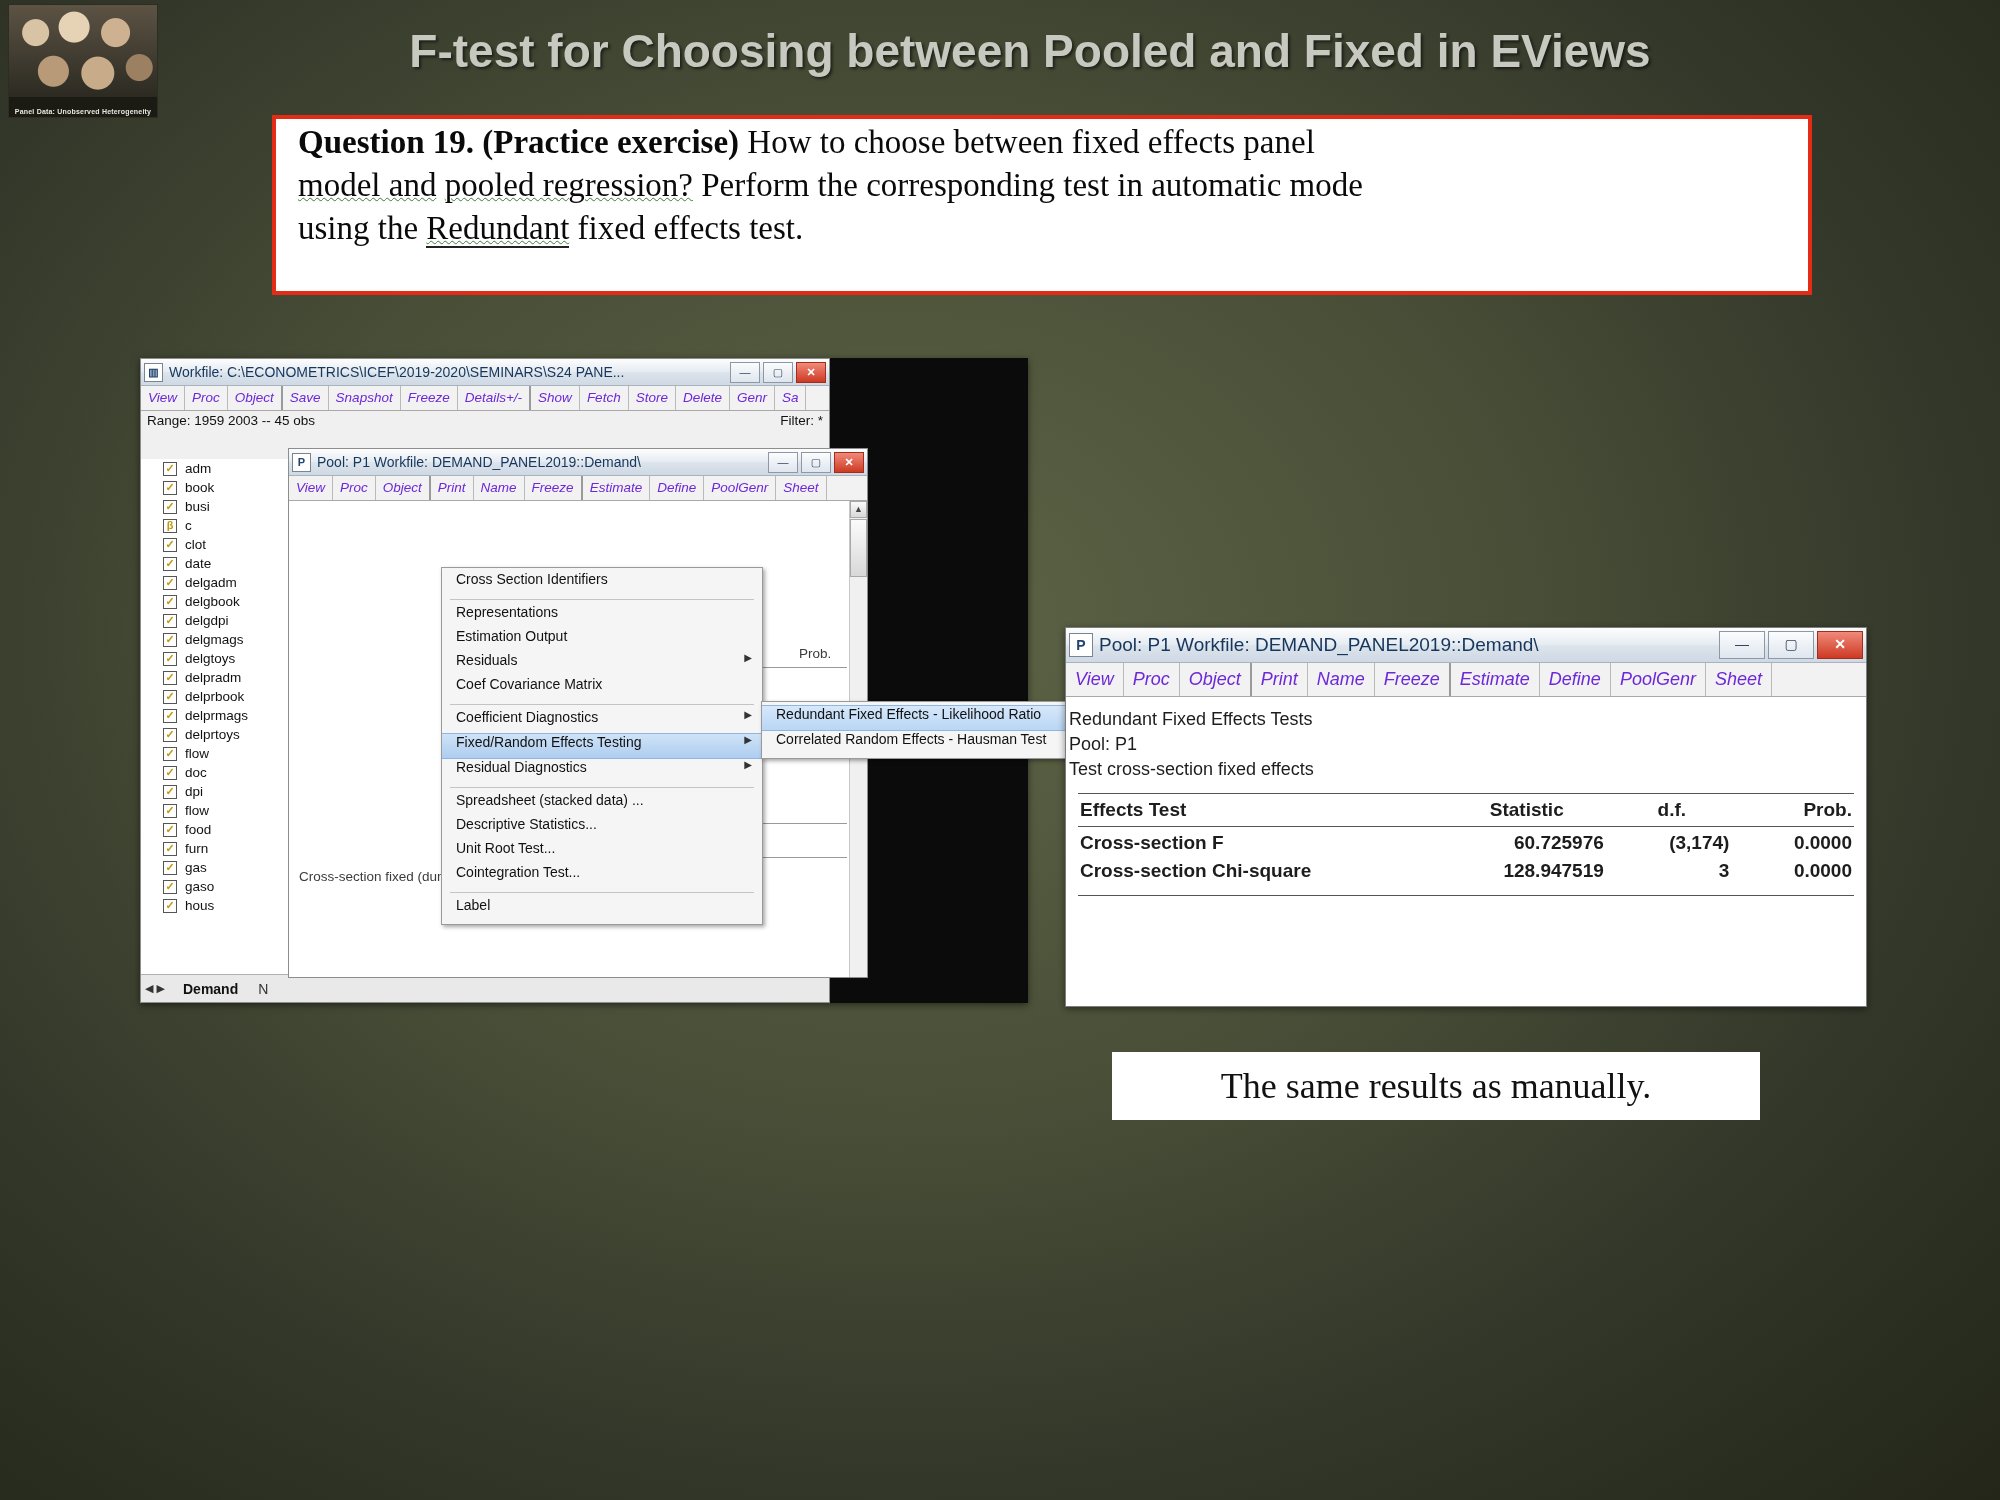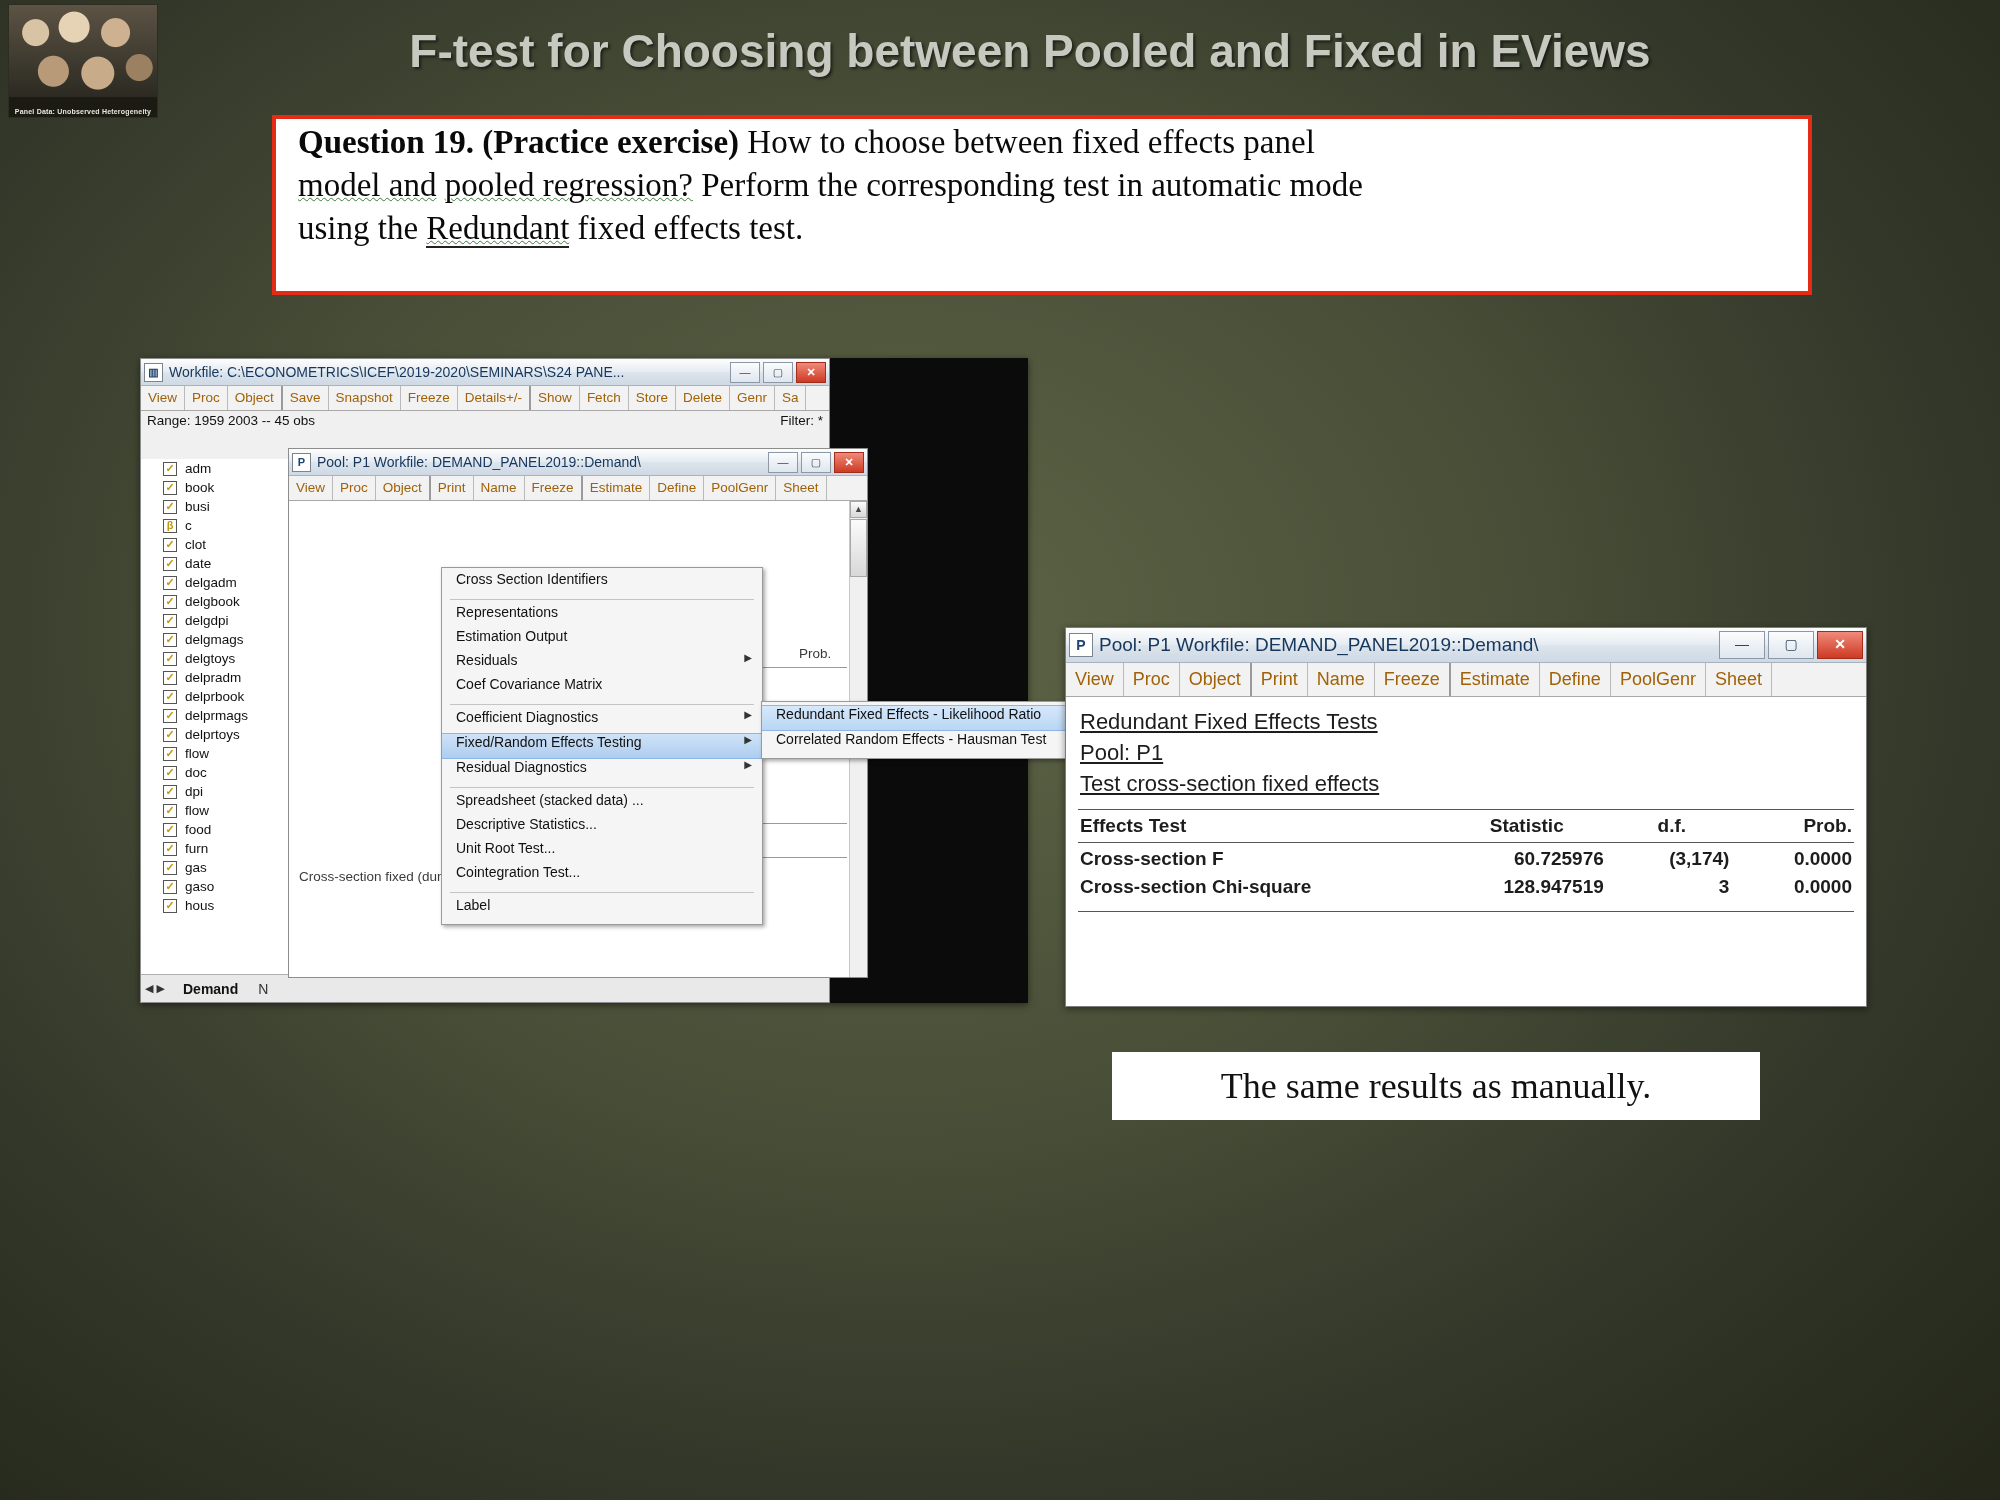--- a/index.html
+++ b/index.html
@@ -145,22 +145,23 @@
     display: flex;
     height: 24px;
     border-bottom: 1px solid #a8a8a8;
     background: #f2f2f2;
     font-size: 13.5px;
   }
   .toolbar .tb {
     padding: 0 7px;
     line-height: 23px;
     border-right: 1px solid #b9b9b9;
-    color: #a16207;
+    color: #6d28d9;
     white-space: nowrap;
+    font-style: italic;
   }
   .toolbar .tb.sep-strong { border-right: 2px solid #9a9a9a; }
 
   
   #workfile {
     left: 0; top: 0;
     width: 690px; height: 645px;
   }
   .wf-info {
     font-size: 13.5px;
@@ -295,25 +296,24 @@
   .shot2 {
     position: absolute;
     left: 1065px; top: 627px;
     width: 800px; height: 378px;
     background: #fff;
     border: 1px solid #7d7d7d;
     box-shadow: 0 2px 7px rgba(0,0,0,.45);
     overflow: hidden;
   }
   .res-head {
-    font-size: 22px;
+    font-size: 18px;
     color: #1d1d1d;
     line-height: 1.40;
-    padding: 10px 14px 8px 14px;
-    text-decoration: underline;
+    padding: 10px 14px 8px 3px;
   }
   .res-table {
     width: 100%;
     border-collapse: collapse;
     font-size: 19px;
     color: #1d1d1d;
   }
   .res-table td, .res-table th {
     padding: 3px 14px;
     text-align: right;

